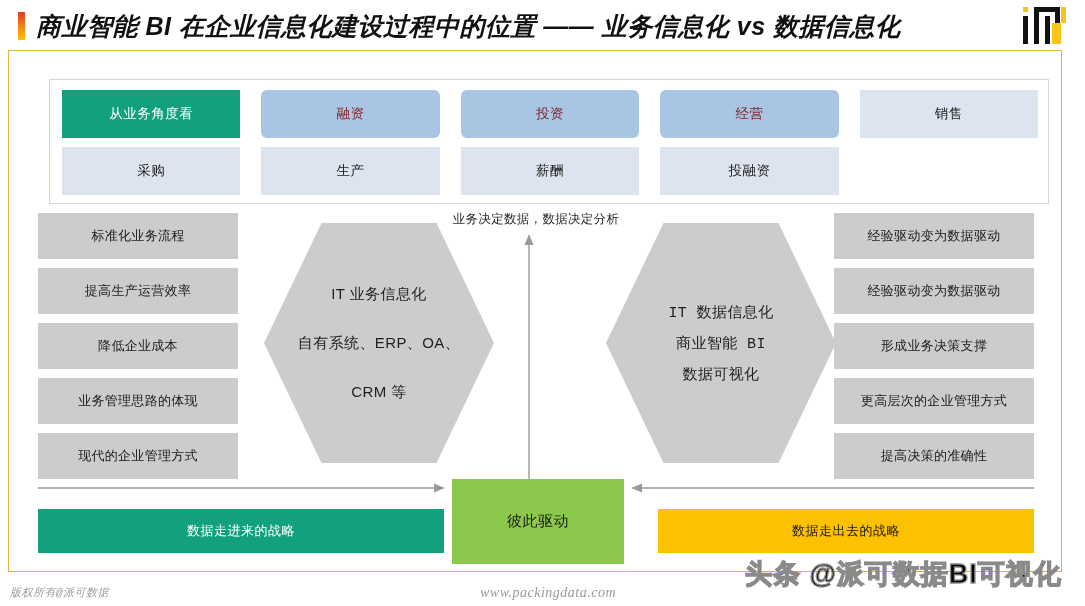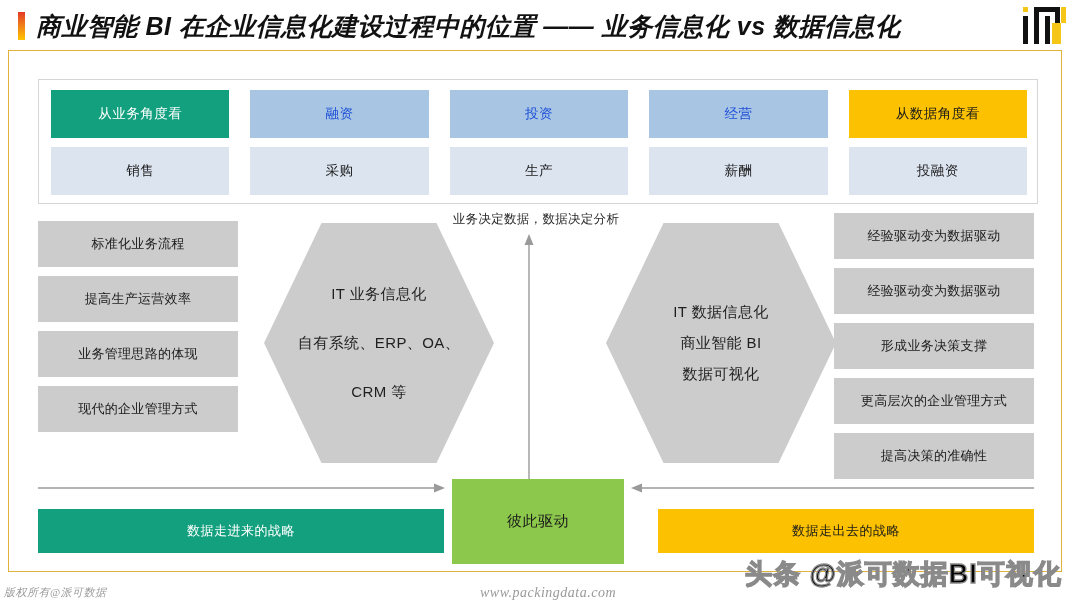--- a/index.html
+++ b/index.html
@@ -27,57 +27,57 @@
   #brand-logo{ position:absolute; right:14px; top:5px; width:52px; height:42px; }
 
   
   #content-frame{
     position:absolute; left:8px; top:50px; width:1054px; height:522px;
     border:1.5px solid #e2b33c; background:#fff;
   }
 
   
   #top-panel{
-    position:absolute; left:29px; top:28px; width:1000px; height:125px;
+    position:absolute; left:40px; top:28px; width:1000px; height:125px;
     border:1px solid #d5d5d8; background:#fff;
   }
   #top-grid{
     position:absolute; left:12px; top:10px; width:976px; height:105px;
     display:grid; grid-template-columns:repeat(5,1fr);
     grid-template-rows:48px 48px; column-gap:21px; row-gap:9px;
   }
   .top-cell{
     display:flex; align-items:center; justify-content:center;
     font-size:13.5px; letter-spacing:.5px;
   }
   .t-teal  { background:#13a07e; color:#fff; }
-  .t-blue  { background:#a8c6e3; color:#1d4ed8; }
+  .t-blue  { background:#a8c6e3; color:#7f1d1d;border-radius:6px; }
   .t-amber { background:#fcc100; color:#1b1b1b; }
   .t-pale  { background:#dce4f0; color:#1b1b1b; }
 
   
   .side-col{ position:absolute; top:162px; width:200px; }
-  #left-col { left:29px;margin-top:8px; }
+  #left-col { left:29px; }
   #right-col{ left:825px; }
   .side-item{
     height:46px; margin-bottom:9px; background:#cccccc; color:#1b1b1b;
     display:flex; align-items:center; justify-content:center;
     font-size:13px; letter-spacing:.3px; text-align:center;
   }
 
   
   .hex{
     position:absolute; top:172px; width:230px; height:240px;
     background:#cccccc;
     clip-path:polygon(25% 0%,75% 0%,100% 50%,75% 100%,25% 100%,0% 50%);
     display:flex; flex-direction:column; align-items:center; justify-content:center;
     gap:12px;
   }
   #hex-left { left:255px;gap:30px; }
-  #hex-right{ left:597px; }
+  #hex-right{ left:597px;font-family:Liberation Mono, monospace; }
   .hex-line{ font-size:15px; color:#1f1f1f; letter-spacing:.4px; white-space:nowrap; }
 
   
   #center-note{
     position:absolute; left:0; top:160px; width:1054px;
     text-align:center; font-size:12.5px; color:#2a2a2a; letter-spacing:.3px;
   }
   #vertical-arrow{ position:absolute; left:510px; top:182px; width:20px; height:270px; }
 
   
@@ -103,22 +103,22 @@
   
   #watermark{
     position:absolute; left:745px; top:556px;
     font-size:27px; font-weight:bold; letter-spacing:1px;
     color:#000000; -webkit-text-stroke:1.3px #8a8a8a;
     white-space:nowrap; pointer-events:none;
   }
 
   
   #footer-left{
-    position:absolute; left:4px; top:585px; font-size:11px;
-    font-family:Liberation Serif, serif;
+    position:absolute; left:10px; top:585px; font-size:11px;
+    font-family:Liberation Mono, monospace;
     font-style:italic; color:#9a9a9a; letter-spacing:.5px;
   }
   #footer-center{
     position:absolute; left:480px; top:585px; font-size:14px;
     font-family:"Liberation Serif","DejaVu Serif",serif;
     font-style:italic; color:#9a9a9a; letter-spacing:.5px;
   }
 </style>
 </head>
 <body>
@@ -141,33 +141,33 @@
 </div>
 
 <div id="content-frame">
 
   <div id="top-panel">
     <div id="top-grid">
       <div class="top-cell t-teal">从业务角度看</div>
       <div class="top-cell t-blue">融资</div>
       <div class="top-cell t-blue">投资</div>
       <div class="top-cell t-blue">经营</div>
-      <div class="top-cell t-amber">从数据角度看</div>
 
       <div class="top-cell t-pale">销售</div>
       <div class="top-cell t-pale">采购</div>
       <div class="top-cell t-pale">生产</div>
       <div class="top-cell t-pale">薪酬</div>
       <div class="top-cell t-pale">投融资</div>
     </div>
   </div>
 
   <div class="side-col" id="left-col">
     <div class="side-item">标准化业务流程</div>
     <div class="side-item">提高生产运营效率</div>
+    <div class="side-item">降低企业成本</div>
     <div class="side-item">业务管理思路的体现</div>
     <div class="side-item">现代的企业管理方式</div>
   </div>
 
   <div class="side-col" id="right-col">
     <div class="side-item">经验驱动变为数据驱动</div>
     <div class="side-item">经验驱动变为数据驱动</div>
     <div class="side-item">形成业务决策支撑</div>
     <div class="side-item">更高层次的企业管理方式</div>
     <div class="side-item">提高决策的准确性</div>

